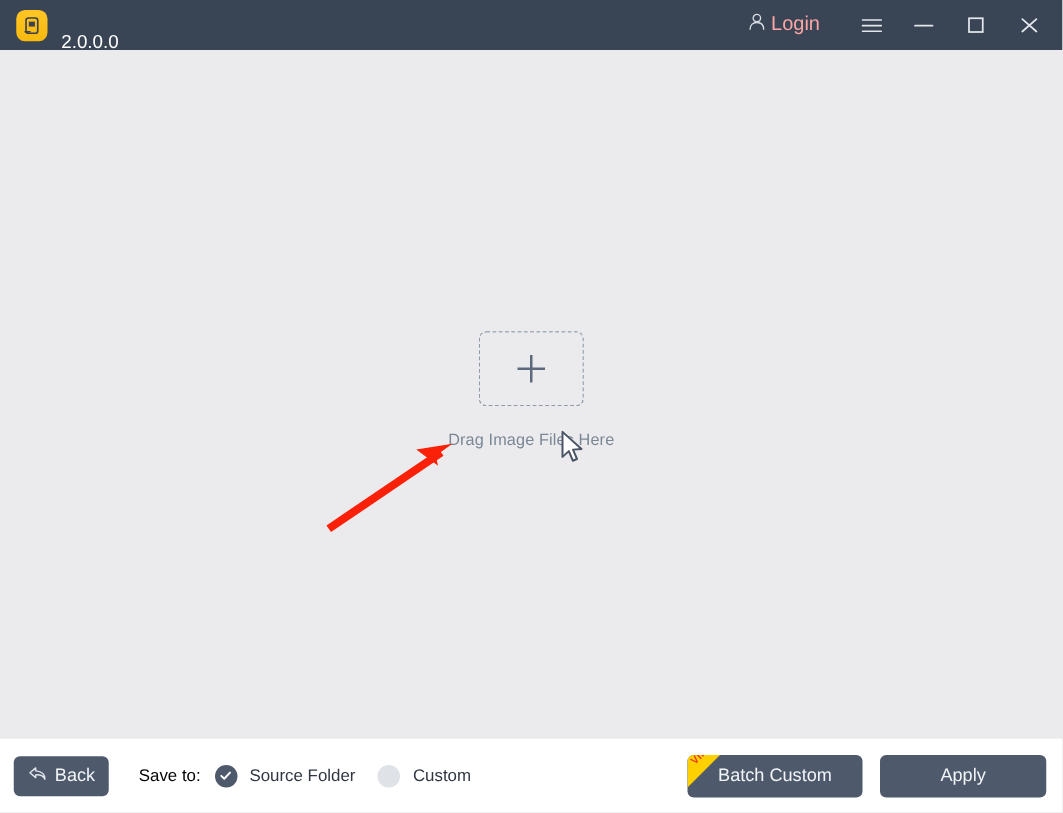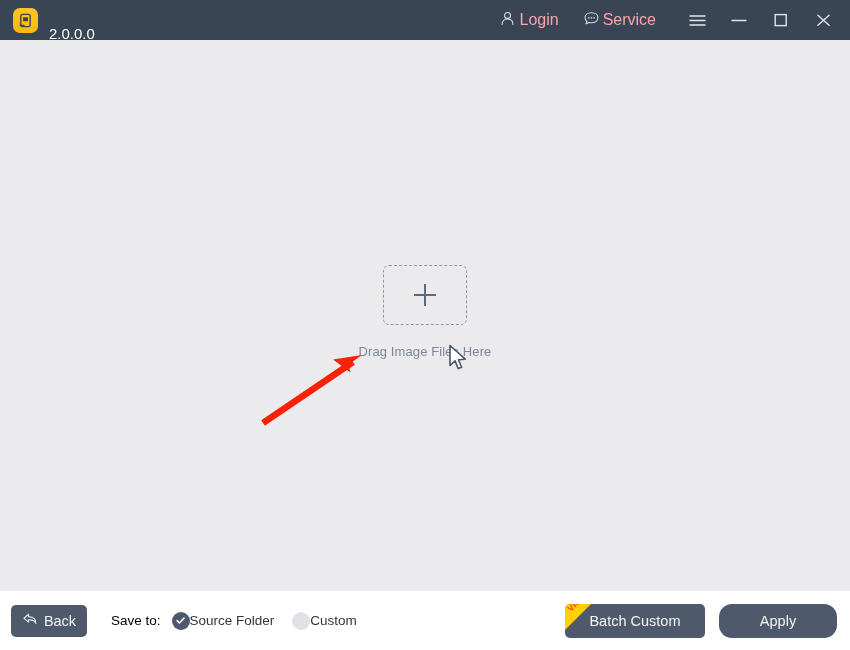--- a/index.html
+++ b/index.html
@@ -161,21 +161,21 @@
   }
   .radio-group {
     display: flex;
     align-items: center;
     margin-left: 11px;
     gap: 8px;
   }
   .radio-opt {
     display: flex;
     align-items: center;
-    gap: 0;
+    gap: 10px;
     cursor: pointer;
   }
   .radio-opt + .radio-opt { margin-left: 10px; }
   .radio-dot {
     width: 18px; height: 18px;
     border-radius: 50%;
     background: #dfe2e6;
     display: flex; align-items: center; justify-content: center;
     flex: 0 0 auto;
   }
@@ -206,21 +206,21 @@
     left: 1px; top: 3px;
     color: #ef3a21;
     font-size: 8.5px;
     font-weight: bold;
     transform: rotate(-45deg);
     transform-origin: left top;
     letter-spacing: .3px;
     line-height: 1;
   }
   .btn-apply {
-    width: 118px; height: 34px; border-radius: 13px;
+    width: 133px; height: 34px;
   }
 </style>
 </head>
 <body>
 
 <div id="app">
 
   <div class="titlebar">
     <div class="app-icon">
       <svg width="15" height="15" viewBox="0 0 16 16" aria-hidden="true">
@@ -235,31 +235,20 @@
       <div class="tb-item">
         <span>
           <svg width="17" height="17" viewBox="0 0 20 20" aria-hidden="true">
             <circle cx="10" cy="6.4" r="3.5" fill="none" stroke="#d7dce2" stroke-width="1.3"></circle>
             <path d="M3.6 17 C3.6 12.6 6.5 10.6 10 10.6 C13.5 10.6 16.4 12.6 16.4 17" fill="none" stroke="#d7dce2" stroke-width="1.3" stroke-linecap="round"></path>
           </svg>
         </span>
         <span class="tb-label">Login</span>
       </div>
 
-      <div class="tb-item" style="margin-left:12px;">
-        <span>
-          <svg width="17" height="17" viewBox="0 0 20 20" aria-hidden="true">
-            <path d="M10 3.2 C14.6 3.2 17.6 5.8 17.6 9.1 C17.6 12.4 14.6 15 10 15 C8.9 15 7.9 14.85 7 14.6 L3.6 16.3 L4.6 13.4 C3.1 12.3 2.4 10.8 2.4 9.1 C2.4 5.8 5.4 3.2 10 3.2 Z" fill="none" stroke="#d7dce2" stroke-width="1.3" stroke-linejoin="round"></path>
-            <circle cx="6.9" cy="9.1" r="1" fill="#d7dce2"></circle>
-            <circle cx="10" cy="9.1" r="1" fill="#d7dce2"></circle>
-            <circle cx="13.1" cy="9.1" r="1" fill="#d7dce2"></circle>
-          </svg>
-        </span>
-        <span class="tb-label">Service</span>
-      </div>
 
       <div class="winbtn" style="margin-left:14px;">
         <svg width="19" height="15" viewBox="0 0 20 16" aria-hidden="true">
           <path d="M2 3.2 H18 M2 8 H18 M2 12.8 H18" stroke="#e3e7ec" stroke-width="1.4" stroke-linecap="round"></path>
         </svg>
       </div>
       <div class="winbtn">
         <svg width="18" height="14" viewBox="0 0 18 14" aria-hidden="true">
           <path d="M2 7.5 H16" stroke="#e3e7ec" stroke-width="1.4" stroke-linecap="round"></path>
         </svg>

